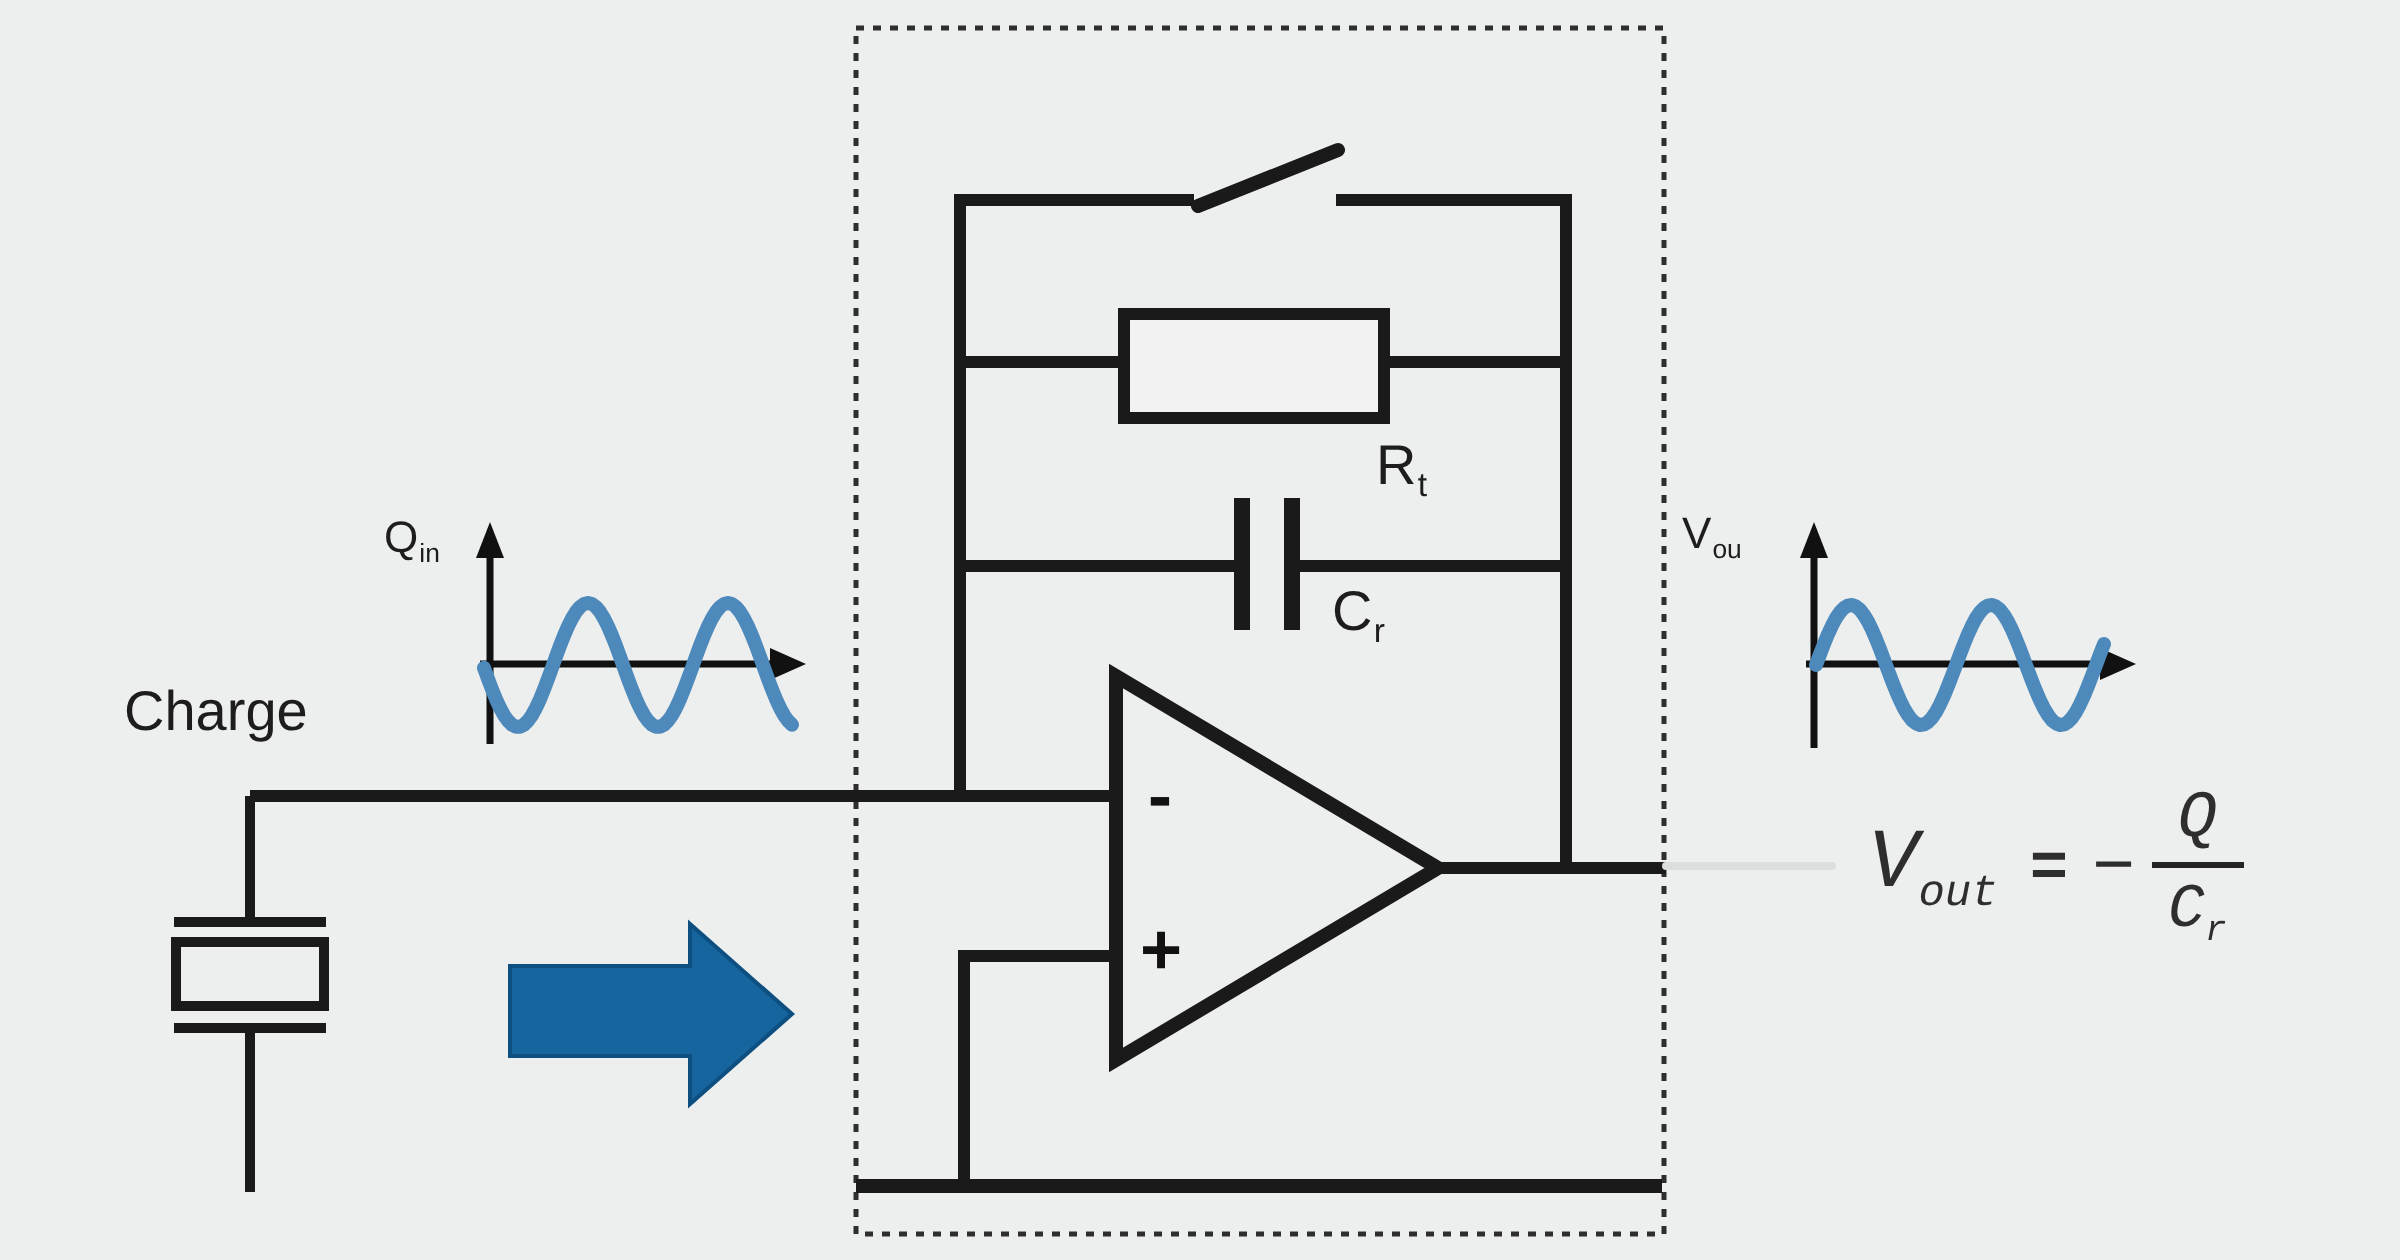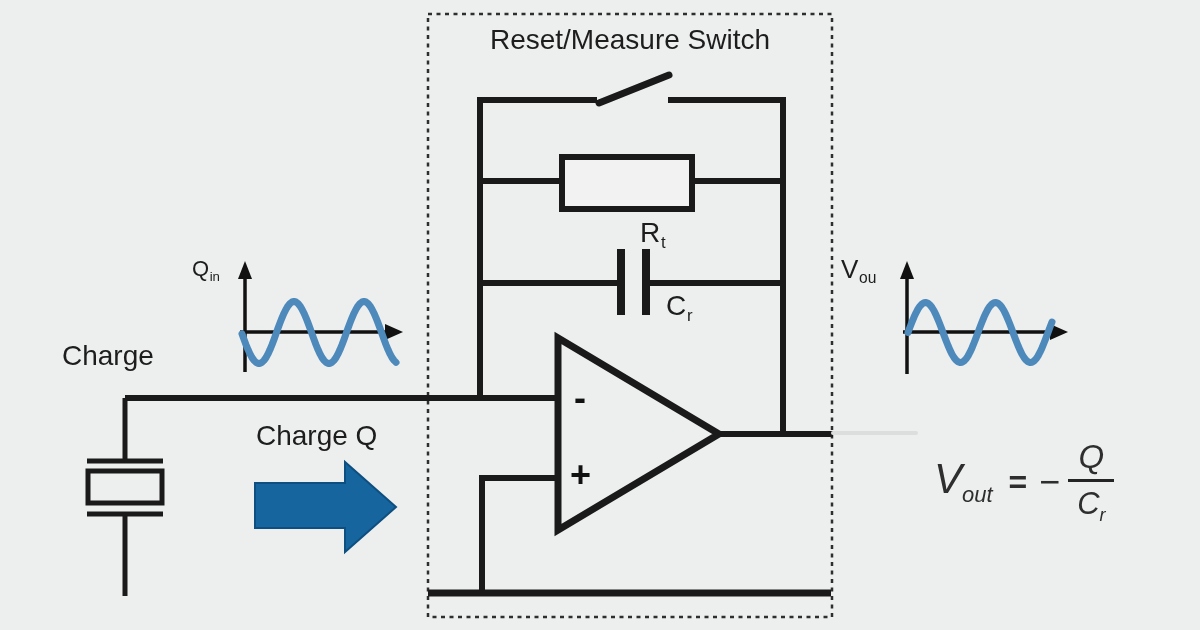--- a/index.html
+++ b/index.html
@@ -11,32 +11,31 @@
     font-family:"Liberation Sans", sans-serif;
     color:var(--text,#1d1d1d);
   }
   #circuit-svg{position:absolute;left:0;top:0;}
   .lbl{position:absolute;line-height:1;white-space:nowrap;}
   .lbl sub{font-size:60%;vertical-align:baseline;position:relative;top:0.35em;left:0.04em;}
   .title-lbl{left:428px;top:26px;width:404px;text-align:center;font-size:28px;}
   .sensor-lbl{left:62px;top:342px;font-size:28px;}
   .charge-lbl{left:256px;top:422px;font-size:28px;}
   .qin-lbl{left:192px;top:258px;font-size:22px;}
-  .vou-lbl{left:841px;top:256px;font-size:26px;}
-  .rt-lbl{left:640px;top:219px;font-size:28px;}
+  .vou-lbl{left:841px;top:256px;font-size:22px;}
+  .rt-lbl{left:688px;top:219px;font-size:28px;}
   .cr-lbl{left:666px;top:292px;font-size:28px;}
   .opamp-sign{font-weight:700;font-size:36px;color:#111;}
   .minus-lbl{left:574px;top:380px;}
   .plus-lbl{left:570px;top:457px;}
   .formula{
     position:absolute;left:934px;top:386px;height:96px;
     display:flex;align-items:center;
-    font-family:Liberation Sans, sans-serif;font-style:italic;
+    font-family:Liberation Mono, monospace;font-style:italic;
     color:var(--formula_text,#2e2e2e);
-    margin-top:48px;
   }
   .f-var{font-size:42px;}
   .f-var sub{font-size:22px;top:0.25em;}
   .f-eq{font-size:32px;margin:0 12px 0 16px;font-style:normal;font-weight:700;}
   .f-minus{font-size:36px;margin-right:8px;font-style:normal;}
   .f-frac{display:inline-flex;flex-direction:column;align-items:center;}
   .f-num{font-size:33px;padding:0 4px 3px 4px;}
   .f-bar{width:46px;height:3px;background:#242424;}
   .f-den{font-size:31px;padding-top:4px;}
   .f-den sub{font-size:18px;top:0.3em;}
@@ -87,25 +86,23 @@
 
     <polygon points="255,483 345,483 345,462 396,507 345,552 345,528 255,528" fill="#16659f" stroke="#0d4f80" stroke-width="2"></polygon>
 
     <path d="M907 374 L907 276" fill="none" stroke="#111" stroke-width="3.5"></path>
     <polygon points="907,261 900,279 914,279" fill="#111"></polygon>
     <path d="M903 332 L1053 332" fill="none" stroke="#111" stroke-width="3.5"></path>
     <polygon points="1068,332 1050,324 1050,340" fill="#111"></polygon>
     <path id="vout-wave" fill="none" stroke="#4d89ba" stroke-width="7" stroke-linecap="round" stroke-linejoin="round" d="M908.0,332.5L910.0,327.1L912.0,322.0L914.0,317.1L916.0,312.8L918.0,309.0L920.0,306.1L922.0,304.0L924.0,302.8L926.0,302.5L928.0,303.3L930.0,304.9L932.0,307.5L934.0,310.8L936.0,314.9L938.0,319.5L940.0,324.5L942.0,329.8L944.0,335.2L946.0,340.5L948.0,345.5L950.0,350.1L952.0,354.2L954.0,357.5L956.0,360.1L958.0,361.7L960.0,362.5L962.0,362.2L964.0,361.0L966.0,358.9L968.0,356.0L970.0,352.2L972.0,347.9L974.0,343.0L976.0,337.9L978.0,332.5L980.0,327.1L982.0,322.0L984.0,317.1L986.0,312.8L988.0,309.0L990.0,306.1L992.0,304.0L994.0,302.8L996.0,302.5L998.0,303.3L1000.0,304.9L1002.0,307.5L1004.0,310.8L1006.0,314.9L1008.0,319.5L1010.0,324.5L1012.0,329.8L1014.0,335.2L1016.0,340.5L1018.0,345.5L1020.0,350.1L1022.0,354.2L1024.0,357.5L1026.0,360.1L1028.0,361.7L1030.0,362.5L1032.0,362.2L1034.0,361.0L1036.0,358.9L1038.0,356.0L1040.0,352.2L1042.0,347.9L1044.0,343.0L1046.0,337.9L1048.0,332.5L1050.0,327.1L1052.0,322.0"></path>
   </svg>
 
-  <div class="lbl title-lbl">Reset/Measure Switch</div>
 
   <div class="lbl sensor-lbl">Charge</div>
 
-  <div class="lbl charge-lbl">Charge Q</div>
 
   <div class="lbl qin-lbl"><span>Q</span><sub>in</sub></div>
 
   <div class="lbl vou-lbl"><span>V</span><sub>ou</sub></div>
 
   <div class="lbl rt-lbl"><span>R</span><sub>t</sub></div>
 
   <div class="lbl cr-lbl"><span>C</span><sub>r</sub></div>
 
   <div class="lbl opamp-sign minus-lbl">-</div>

